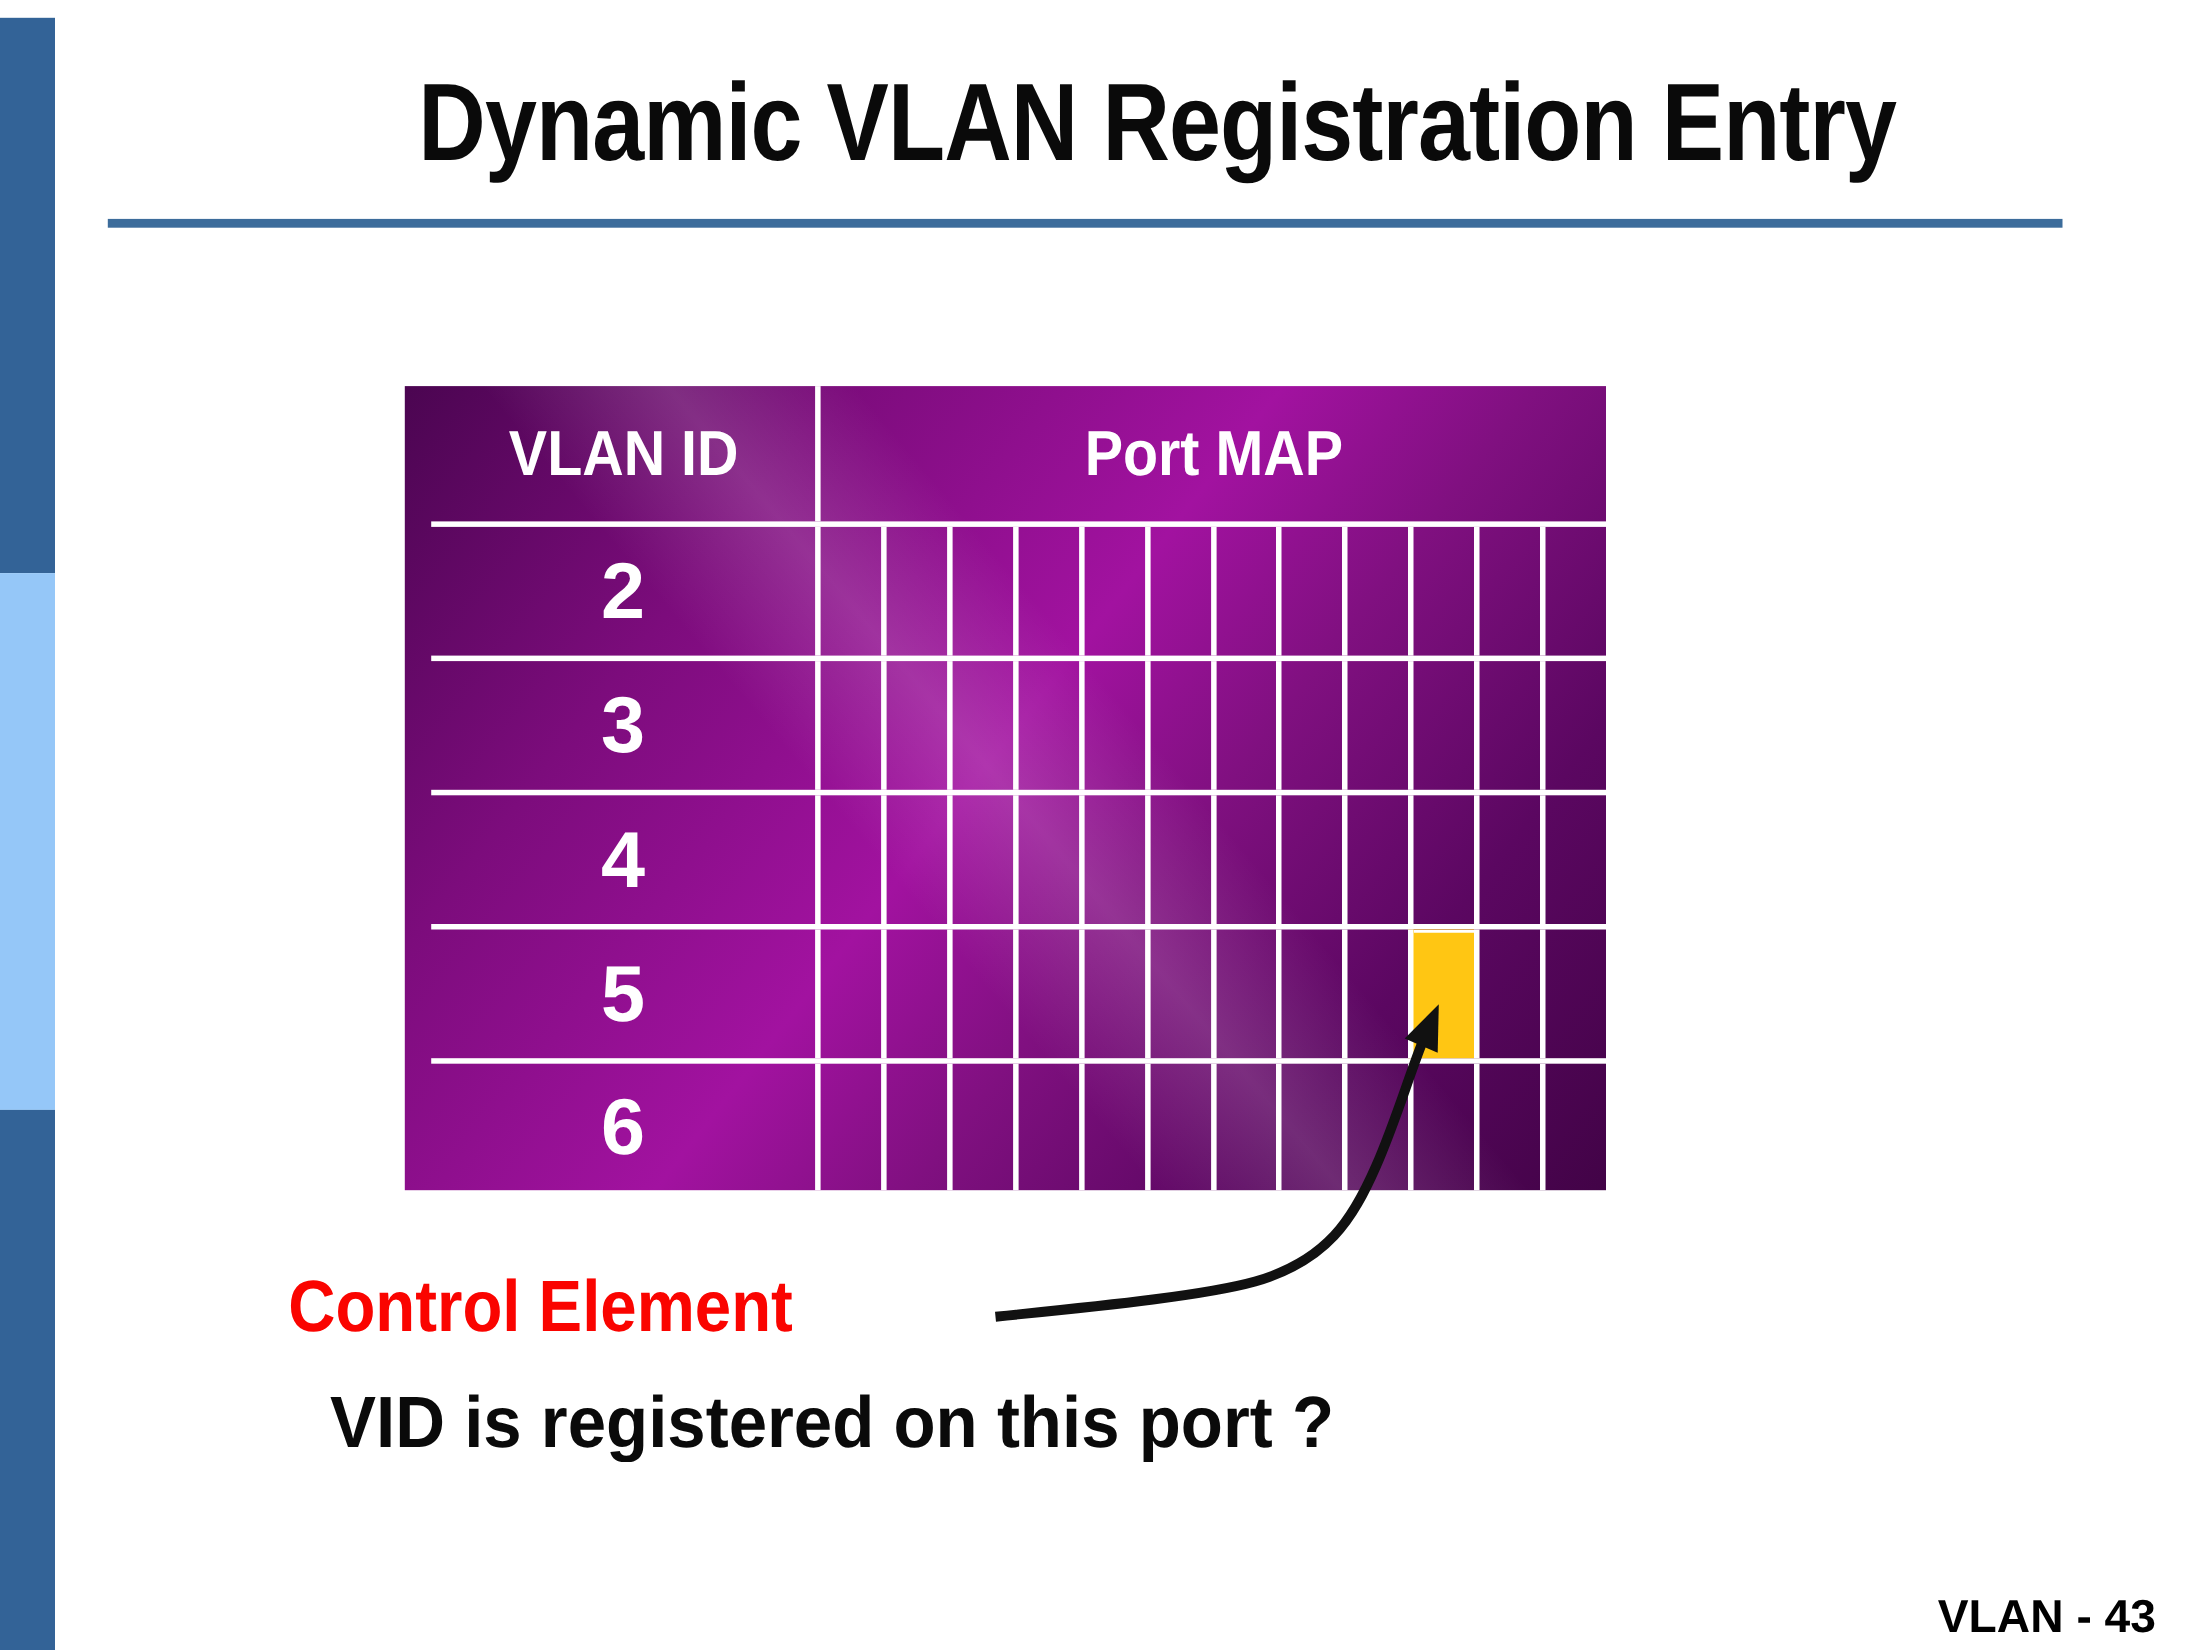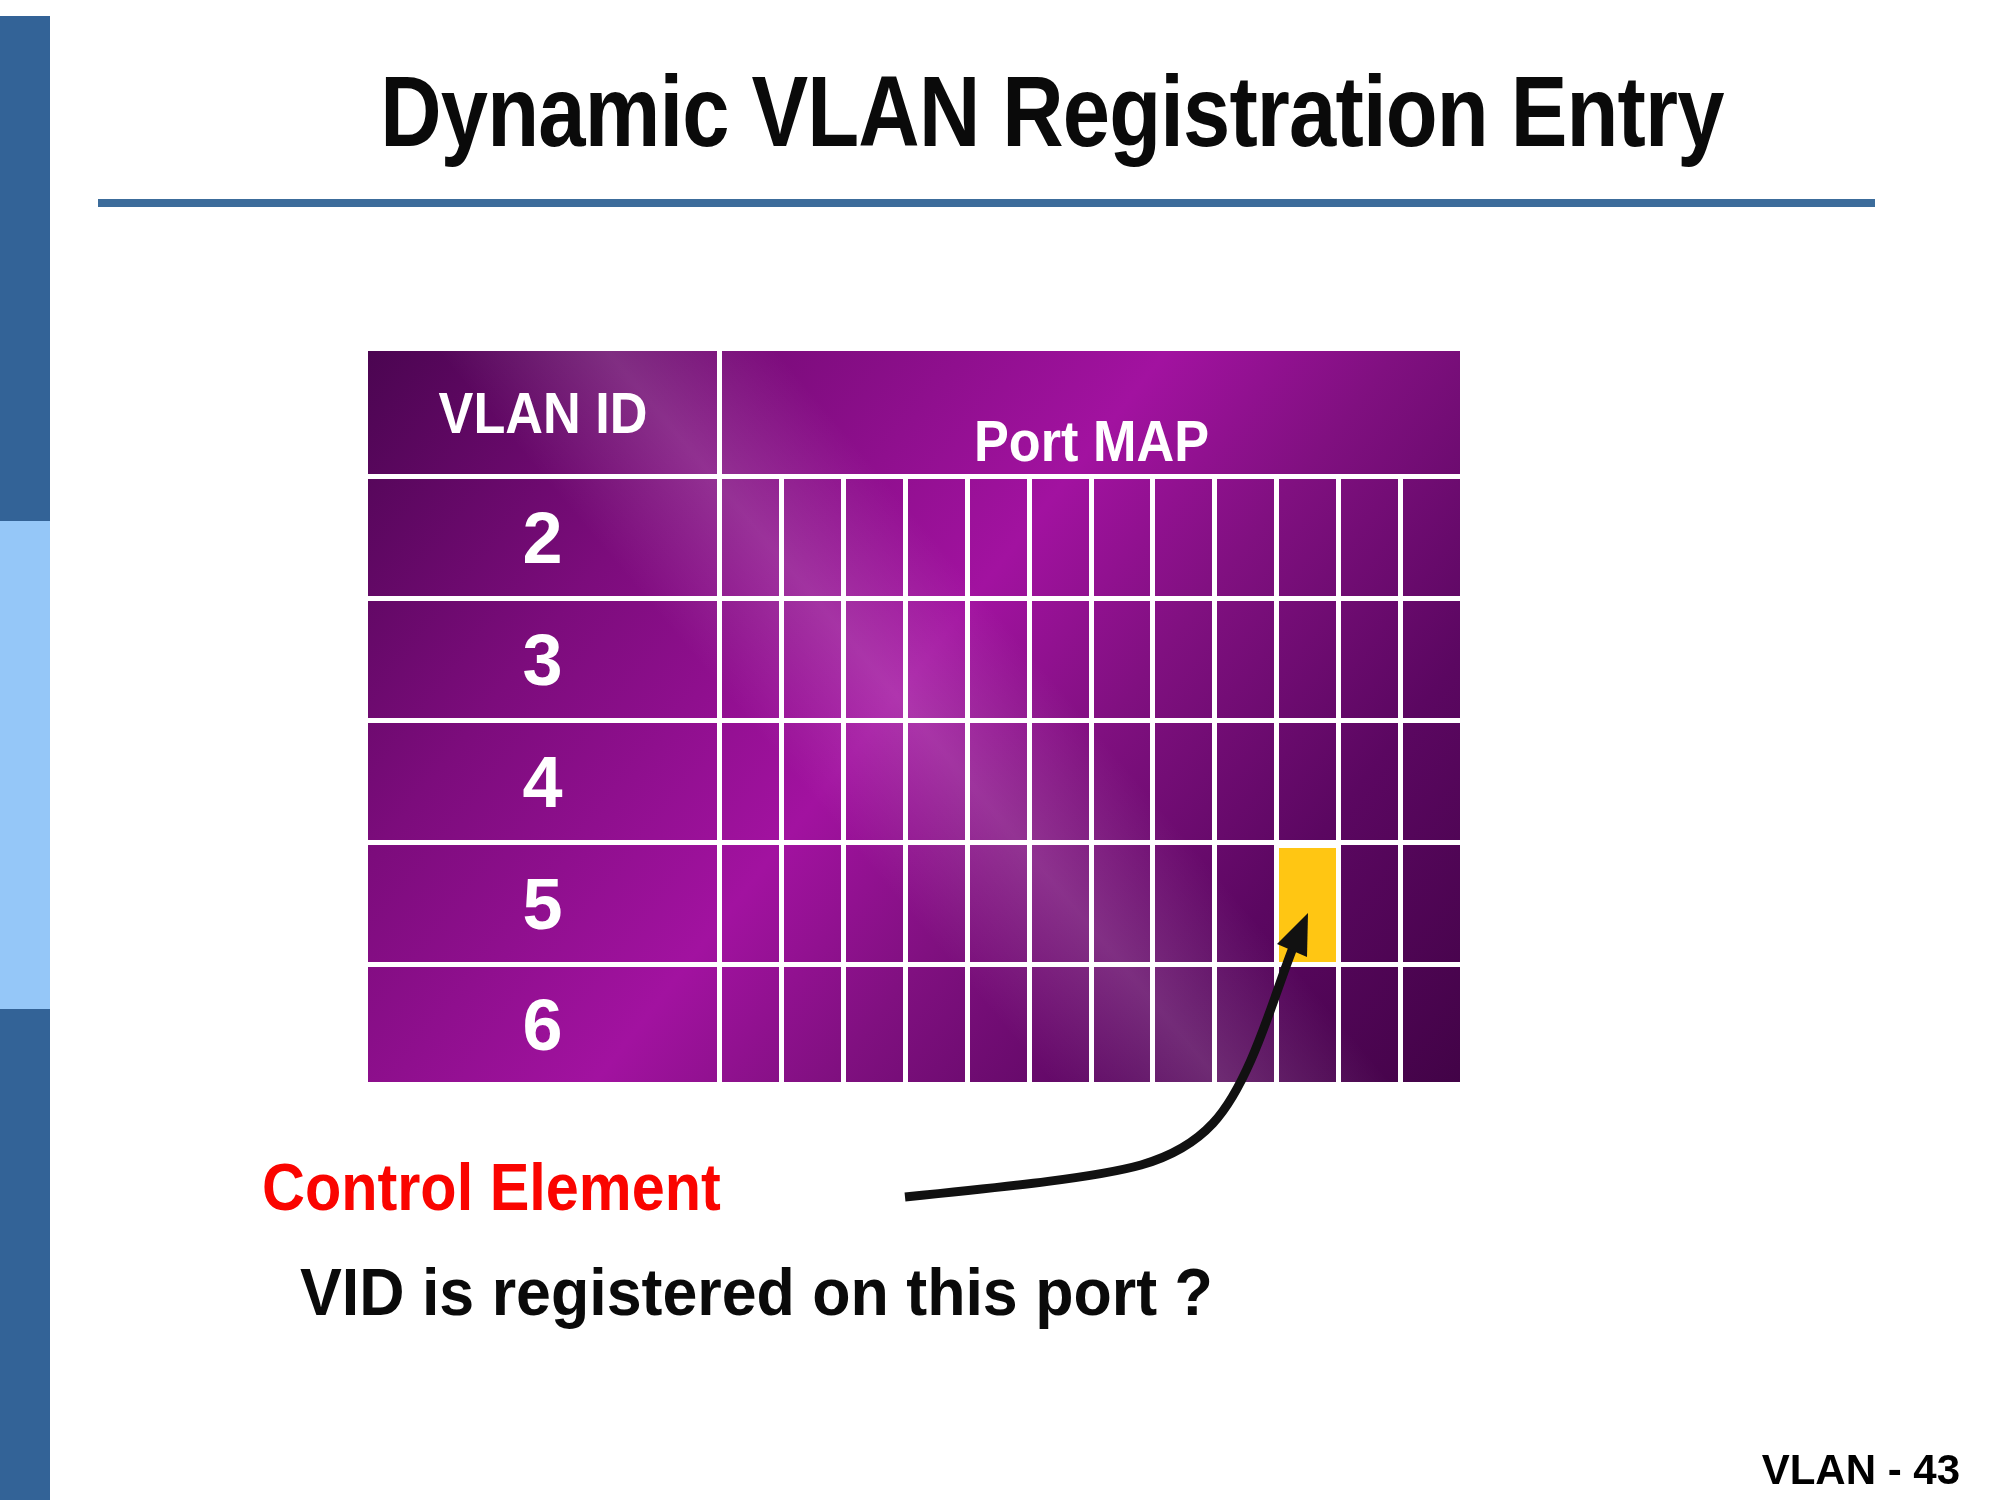--- a/index.html
+++ b/index.html
@@ -31,30 +31,31 @@
     background:#3C6C9B;
   }
 
   
   #vlan-table{
     position:absolute;left:368px;top:335px;width:1092px;height:731px;
     background-image:
       linear-gradient(50deg, rgba(255,255,255,0) 40%, rgba(255,255,255,0.15) 50%, rgba(255,255,255,0) 60%),
       linear-gradient(128deg, #4b0551 0%, #7c0c7c 24%, #a212a0 48%, #801080 62%, #5b0761 80%, #420347 100%);
     box-sizing:border-box;
+    padding-left:24px;
   }
   .thead{
     display:flex;height:123px;border-bottom:5px solid #ffffff;
   }
   .th-vlan{
     width:349px;border-right:5px solid #ffffff;
     display:flex;align-items:center;justify-content:center;
   }
   .th-port{
-    flex:1;display:flex;align-items:flex-end;justify-content:center;
+    flex:1;display:flex;align-items:center;justify-content:center;
   }
   .hdr-text{
     color:#ffffff;font-weight:700;font-size:58px;
     transform:scaleX(0.9);white-space:nowrap;
   }
   .vlan-row{display:flex;height:117px;border-bottom:5px solid #ffffff;}
   .vlan-row:last-child{height:115px;border-bottom:none;}
   .vlan-cell{
     width:349px;border-right:5px solid #ffffff;
     display:flex;align-items:center;justify-content:center;

